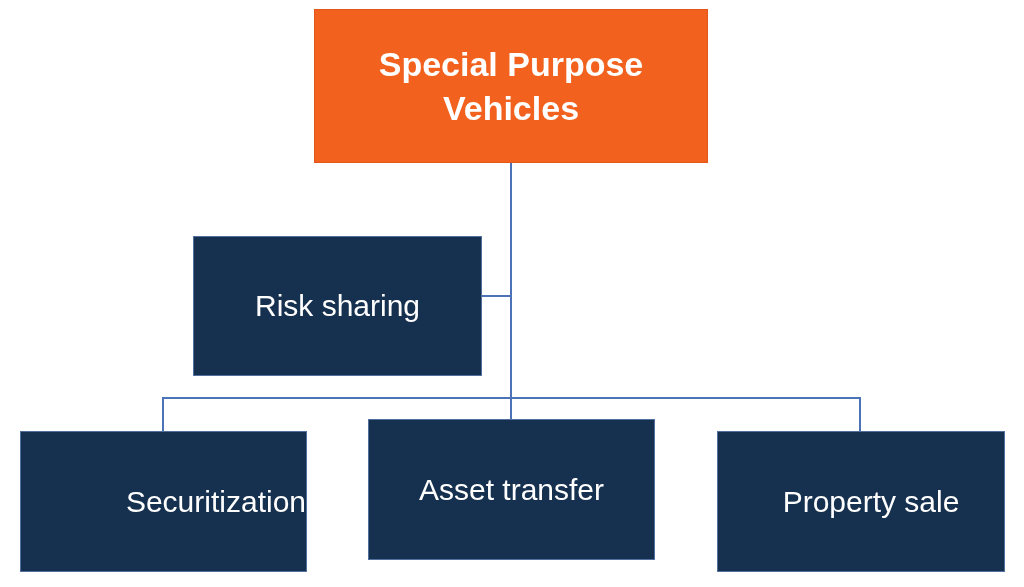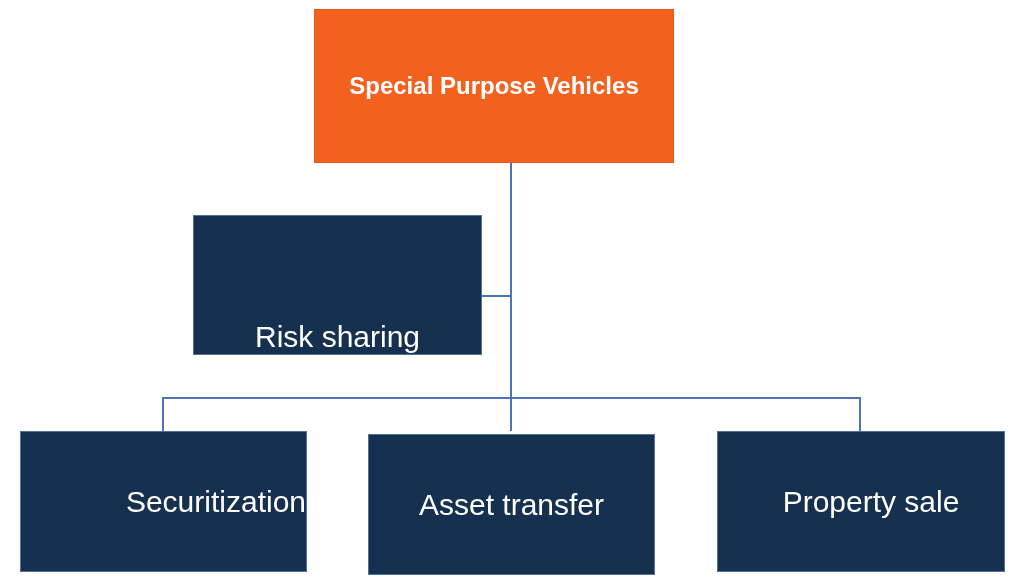--- a/index.html
+++ b/index.html
@@ -20,44 +20,43 @@
     display: flex;
     align-items: center;
     justify-content: center;
     text-align: center;
     color: var(--text, #ffffff);
     box-sizing: border-box;
   }
   .root-node {
     left: 314px;
     top: 9px;
-    width: 360px;
+    width: 394px;
     height: 154px;
     background: var(--root-fill, #F2611D);
     border: 1px solid var(--root-border, #E4571A);
-    font-size: 24px;
+    font-size: 34px;
     font-weight: bold;
     line-height: 1.3;
     padding: 0 30px;
   }
   .navy-node {
     background: var(--node-fill, #16304F);
     border: 1px solid var(--node-border, #51709F);
     font-size: 30px;
     font-weight: normal;
   }
   .side-node {
     left: 193px;
-    top: 215px;
+    top: 236px;
     width: 289px;
     height: 140px;
-    align-items: flex-end;
   }
   .leaf-0 { left: 20px;  top: 431px; width: 287px; height: 141px; justify-content: flex-end; }
-  .leaf-1 { left: 368px; top: 434px; width: 287px; height: 141px; }
+  .leaf-1 { left: 368px; top: 419px; width: 287px; height: 141px; }
   .leaf-2 { left: 717px; top: 431px; width: 288px; height: 141px; padding-left: 20px; }
 
   .line {
     position: absolute;
     background: var(--connector, #4C72B8);
   }
   .line-v-main  { left: 510px; top: 163px; width: 2px;  height: 268px; }
   .line-stub    { left: 482px; top: 295px; width: 29px; height: 2px;  }
   .line-h-bus   { left: 162px; top: 397px; width: 699px; height: 2px; }
   .line-v-left  { left: 162px; top: 397px; width: 2px;  height: 34px; }

